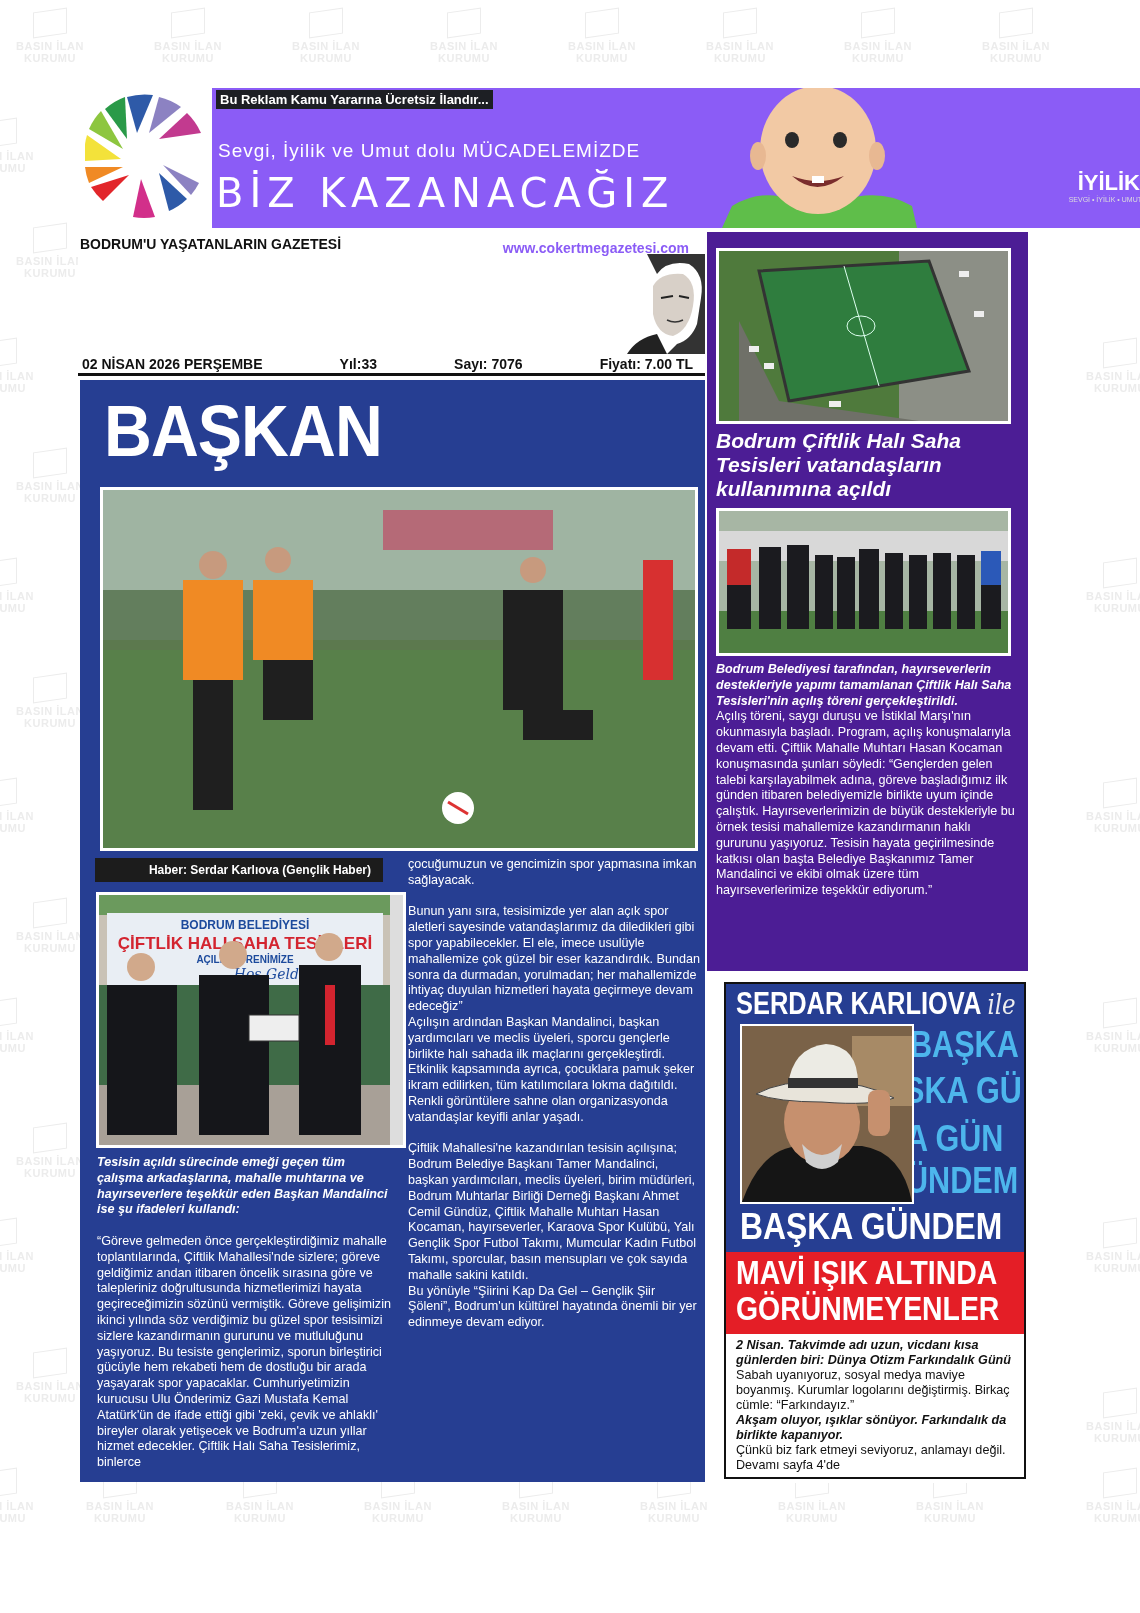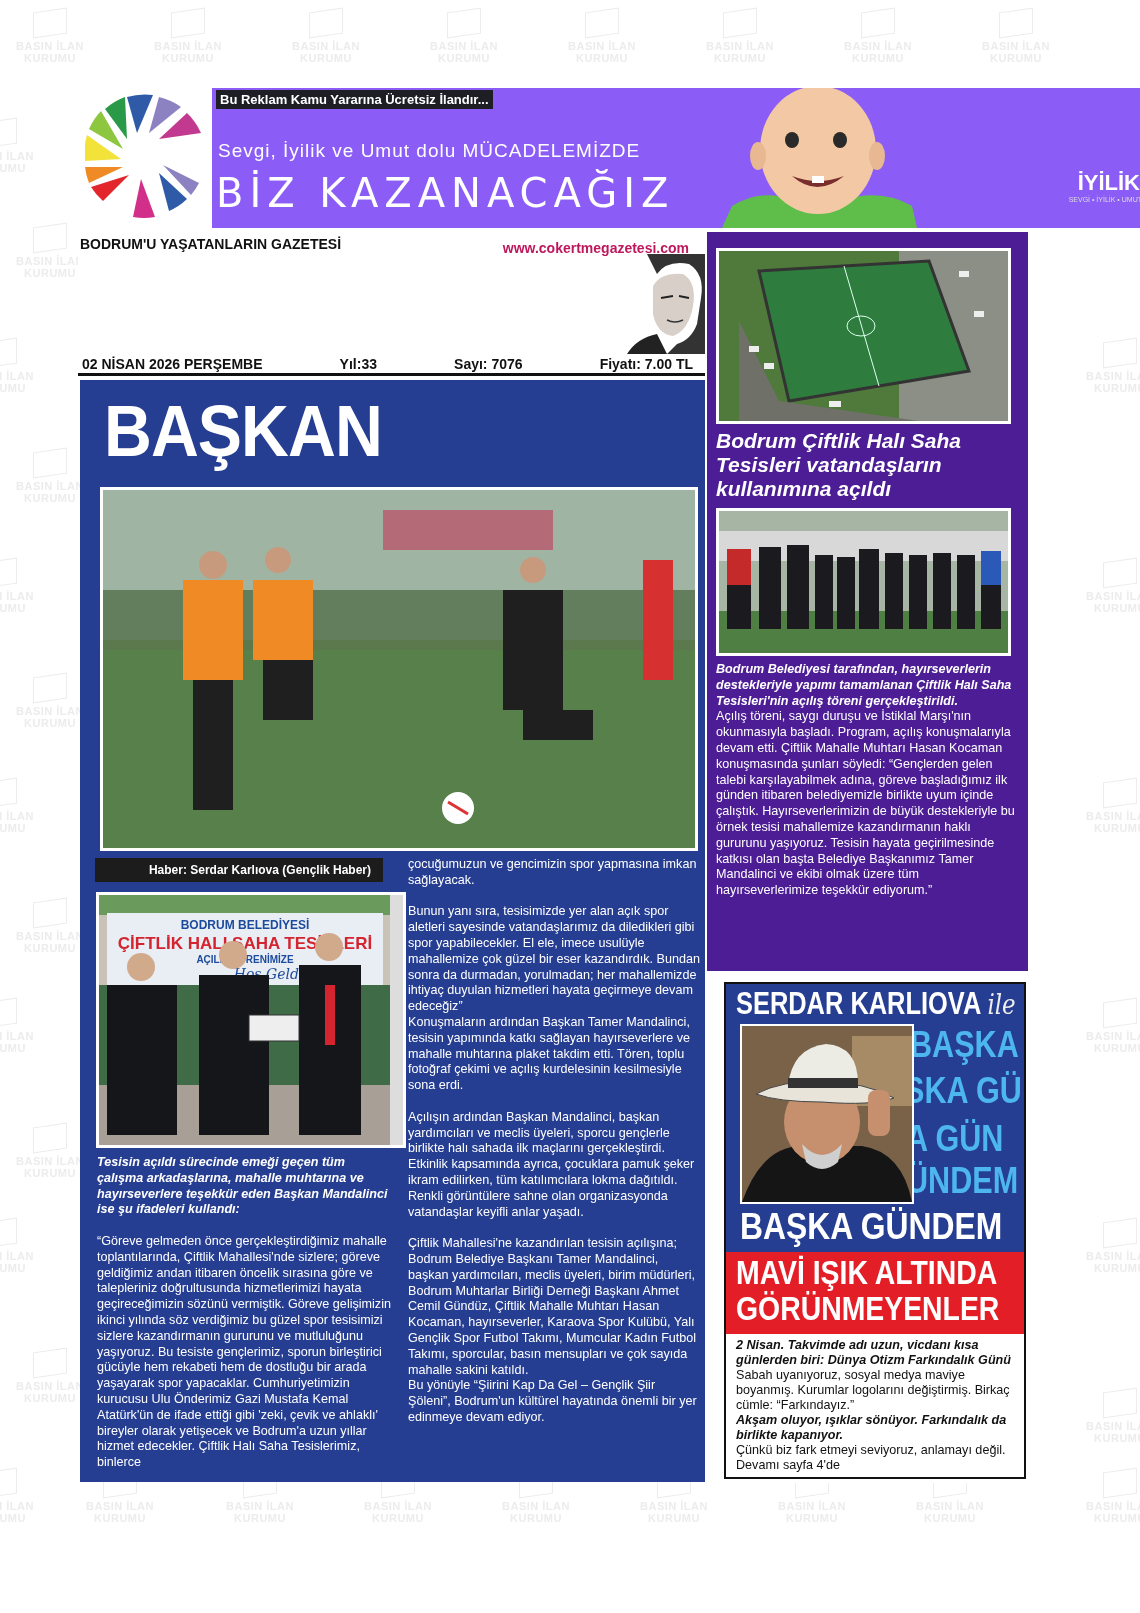--- a/index.html
+++ b/index.html
@@ -15,21 +15,21 @@
   #ad-notice { position: absolute; left: 4px; top: 2px; font-weight: bold; font-size: 13px; color: #fff; background: #1d1f24; padding: 2px 4px; }
   #ad-line1 { position: absolute; left: 6px; top: 52px; color: #fff; font-size: 19px; letter-spacing: 1px; }
   #ad-line2 { position: absolute; left: 4px; top: 82px; color: #fff; font-size: 40px; letter-spacing: 6px; font-family: "DejaVu Sans", sans-serif; font-weight: normal; }
   #ad-baby { position: absolute; left: 510px; top: 0; width: 195px; height: 140px; }
   #ad-brand { position: absolute; right: 6px; top: 82px; color: #fff; font-weight: bold; font-size: 22px; }
   #ad-brand-sub { position: absolute; right: 4px; top: 108px; color: #ddd; font-size: 7px; }
 
   
   #masthead { position: absolute; left: 78px; top: 232px; width: 627px; height: 148px; background: #fff; }
   #mast-tag { position: absolute; left: 2px; top: 4px; font-weight: bold; font-size: 14px; color: #111; }
-  #mast-url { position: absolute; right: 16px; top: 8px; font-weight: bold; font-size: 14px; color: #be185d; }
+  #mast-url { position: absolute; right: 16px; top: 8px; font-weight: bold; font-size: 14px; color: #8b5cf6; }
   #mast-band { position: absolute; left: 0; top: 22px; width: 627px; height: 100px; background: #e41e26; }
   #mast-title { position: absolute; left: 8px; top: 18px; font-size: 94px; font-weight: bold; color: #fff; letter-spacing: -2px; line-height: 100px; transform: scaleX(0.98); transform-origin: left; text-shadow: 0 0 2px #000, 1px 1px 0 #000; }
   #mast-portrait { position: absolute; right: 0; top: 22px; width: 78px; height: 100px; }
   #mast-info { position: absolute; left: 0; top: 122px; width: 627px; height: 22px; border-bottom: 3px solid #111; display: flex; justify-content: space-between; padding: 0 12px 0 4px; font-weight: bold; font-size: 14px; color: #111; line-height: 20px; }
 
   
   #main-blue { position: absolute; left: 80px; top: 380px; width: 625px; height: 1102px; background: #263e92; }
   #headline { position: absolute; left: 24px; top: 8px; font-weight: bold; font-size: 72px; color: #fff; letter-spacing: -1px; line-height: 86px; transform: scaleX(0.92); transform-origin: left; }
   #main-photo { position: absolute; left: 20px; top: 107px; width: 598px; height: 364px; border: 3px solid #fff; background: #5b7a4a; overflow: hidden; }
   #byline { position: absolute; left: 15px; top: 478px; width: 288px; height: 24px; background: #1c1c1c; color: #fff; font-weight: bold; font-size: 12px; line-height: 24px; text-align: right; padding-right: 12px; }
@@ -363,21 +363,20 @@
   </div>
 
   <div id="col-left" class="col-text">
     <p class="lead">Tesisin açıldı sürecinde emeği geçen tüm çalışma arkadaşlarına, mahalle muhtarına ve hayırseverlere teşekkür eden Başkan Mandalinci ise şu ifadeleri kullandı:</p>
     <p class="tight">“Göreve gelmeden önce gerçekleştirdiğimiz mahalle toplantılarında, Çiftlik Mahallesi'nde sizlere; göreve geldiğimiz andan itibaren öncelik sırasına göre ve talepleriniz doğrultusunda hizmetlerimizi hayata geçireceğimizin sözünü vermiştik. Göreve gelişimizin ikinci yılında söz verdiğimiz bu güzel spor tesisimizi sizlere kazandırmanın gururunu ve mutluluğunu yaşıyoruz. Bu tesiste gençlerimiz, sporun birleştirici gücüyle hem rekabeti hem de dostluğu bir arada yaşayarak spor yapacaklar. Cumhuriyetimizin kurucusu Ulu Önderimiz Gazi Mustafa Kemal Atatürk'ün de ifade ettiği gibi 'zeki, çevik ve ahlaklı' bireyler olarak yetişecek ve Bodrum'a uzun yıllar hizmet edecekler. Çiftlik Halı Saha Tesislerimiz, binlerce</p>
   </div>
 
   <div id="col-mid" class="col-text">
     <p>çocuğumuzun ve gencimizin spor yapmasına imkan sağlayacak.</p>
     <p class="tight">Bunun yanı sıra, tesisimizde yer alan açık spor aletleri sayesinde vatandaşlarımız da diledikleri gibi spor yapabilecekler. El ele, imece usulüyle mahallemize çok güzel bir eser kazandırdık. Bundan sonra da durmadan, yorulmadan; her mahallemizde ihtiyaç duyulan hizmetleri hayata geçirmeye devam edeceğiz”</p>
-    <p>Konuşmaların ardından Başkan Tamer Mandalinci, tesisin yapımında katkı sağlayan hayırseverlere ve mahalle muhtarına plaket takdim etti. Tören, toplu fotoğraf çekimi ve açılış kurdelesinin kesilmesiyle sona erdi.</p>
     <p>Açılışın ardından Başkan Mandalinci, başkan yardımcıları ve meclis üyeleri, sporcu gençlerle birlikte halı sahada ilk maçlarını gerçekleştirdi. Etkinlik kapsamında ayrıca, çocuklara pamuk şeker ikram edilirken, tüm katılımcılara lokma dağıtıldı. Renkli görüntülere sahne olan organizasyonda vatandaşlar keyifli anlar yaşadı.</p>
     <p class="tight">Çiftlik Mahallesi'ne kazandırılan tesisin açılışına; Bodrum Belediye Başkanı Tamer Mandalinci, başkan yardımcıları, meclis üyeleri, birim müdürleri, Bodrum Muhtarlar Birliği Derneği Başkanı Ahmet Cemil Gündüz, Çiftlik Mahalle Muhtarı Hasan Kocaman, hayırseverler, Karaova Spor Kulübü, Yalı Gençlik Spor Futbol Takımı, Mumcular Kadın Futbol Takımı, sporcular, basın mensupları ve çok sayıda mahalle sakini katıldı.</p>
     <p class="tight"> Bu yönüyle “Şiirini Kap Da Gel – Gençlik Şiir Şöleni”, Bodrum'un kültürel hayatında önemli bir yer edinmeye devam ediyor.</p>
   </div>
 </div>
 
 <div id="right-blue">
   <div id="aerial-photo">
     <svg width="289" height="170" viewBox="0 0 289 170">
       <rect width="289" height="170" fill="#4f7a3c"></rect>

